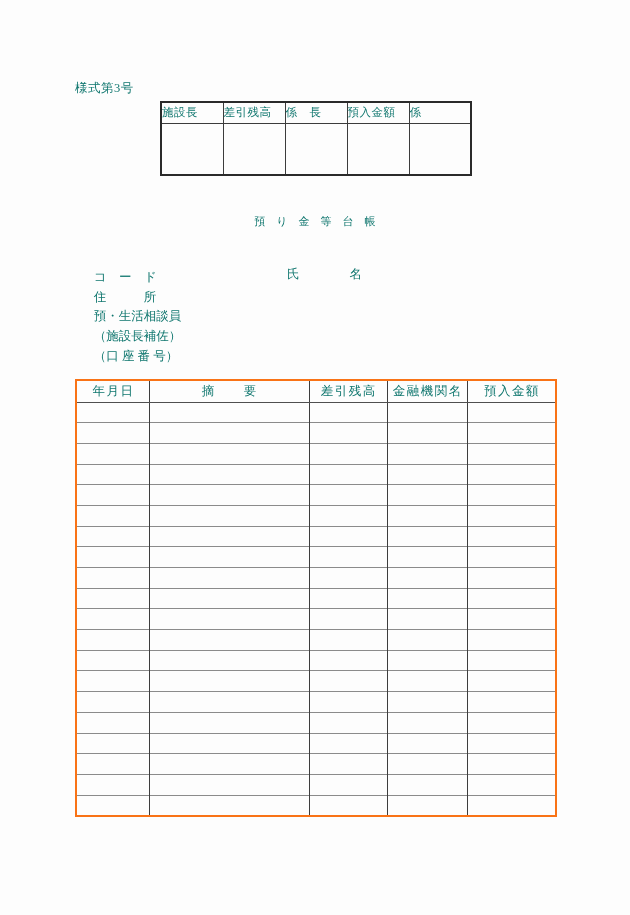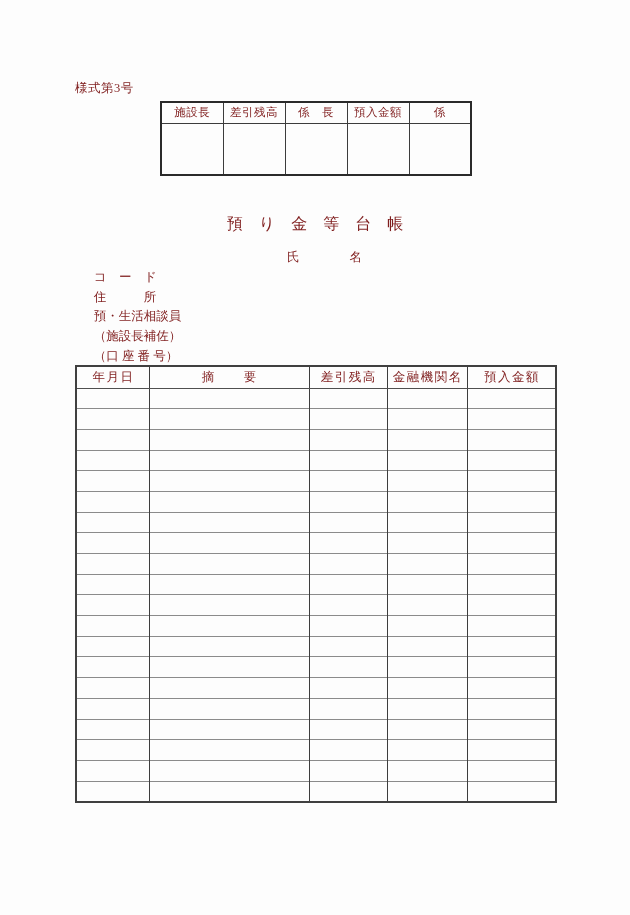--- a/index.html
+++ b/index.html
@@ -2,21 +2,21 @@
 <html><head>
 <meta charset="utf-8">
 <style>
   * { margin: 0; padding: 0; box-sizing: border-box; }
   html, body { background: #fdfdfd; }
   #page {
     position: relative;
     width: 614px;
     height: 915px;
     background: #fdfdfd;
-    color: #7f1d1d;
+    color: #0f766e;
     font-family: "Liberation Serif", "DejaVu Serif", serif;
     overflow: hidden;
   }
 
   
   .form-number {
     position: absolute;
     left: 75px;
     top: 80px;
     font-size: 12.5px;
@@ -29,70 +29,70 @@
     left: 160px;
     top: 101px;
     width: 312px;
     border-collapse: collapse;
     table-layout: fixed;
     border: 2px solid #2a2a2a;
   }
   .stamp-table th, .stamp-table td {
     border: 1px solid #3c3c3c;
     padding: 0;
-    text-align: center;
+    text-align: left;
     vertical-align: middle;
   }
   .stamp-table th {
     height: 21px;
     font-size: 11.5px;
     font-weight: normal;
     letter-spacing: 0.5px;
   }
   .stamp-table td { height: 52px; }
 
   
   .doc-title {
     position: absolute;
     left: 0;
     top: 214px;
     width: 630px;
     text-align: center;
-    font-size: 16px;
+    font-size: 11px;
   }
 
   
   .info-block {
     position: absolute;
     left: 75px;
     top: 248px;
     font-size: 12.5px;
   }
   .info-line {
     position: relative;
     height: 19.8px;
     line-height: 19.8px;
     white-space: pre;
   }
   .info-name {
     position: absolute;
     left: 212px;
-    top: 0;
+    top: 17px;
     text-align: center;
   }
 
   
   .ledger-table {
     position: absolute;
     left: 75px;
-    top: 365px;
+    top: 379px;
     width: 480px;
     border-collapse: collapse;
     table-layout: fixed;
-    border: 2px solid #404040;
+    border: 2px solid #f97316;
   }
   .ledger-table col.c1 { width: 73px; }
   .ledger-table col.c2 { width: 160px; }
   .ledger-table col.c3 { width: 78px; }
   .ledger-table col.c4 { width: 80px; }
   .ledger-table col.c5 { width: 89px; }
   .ledger-table th {
     height: 22px;
     font-size: 12.5px;
     font-weight: normal;

